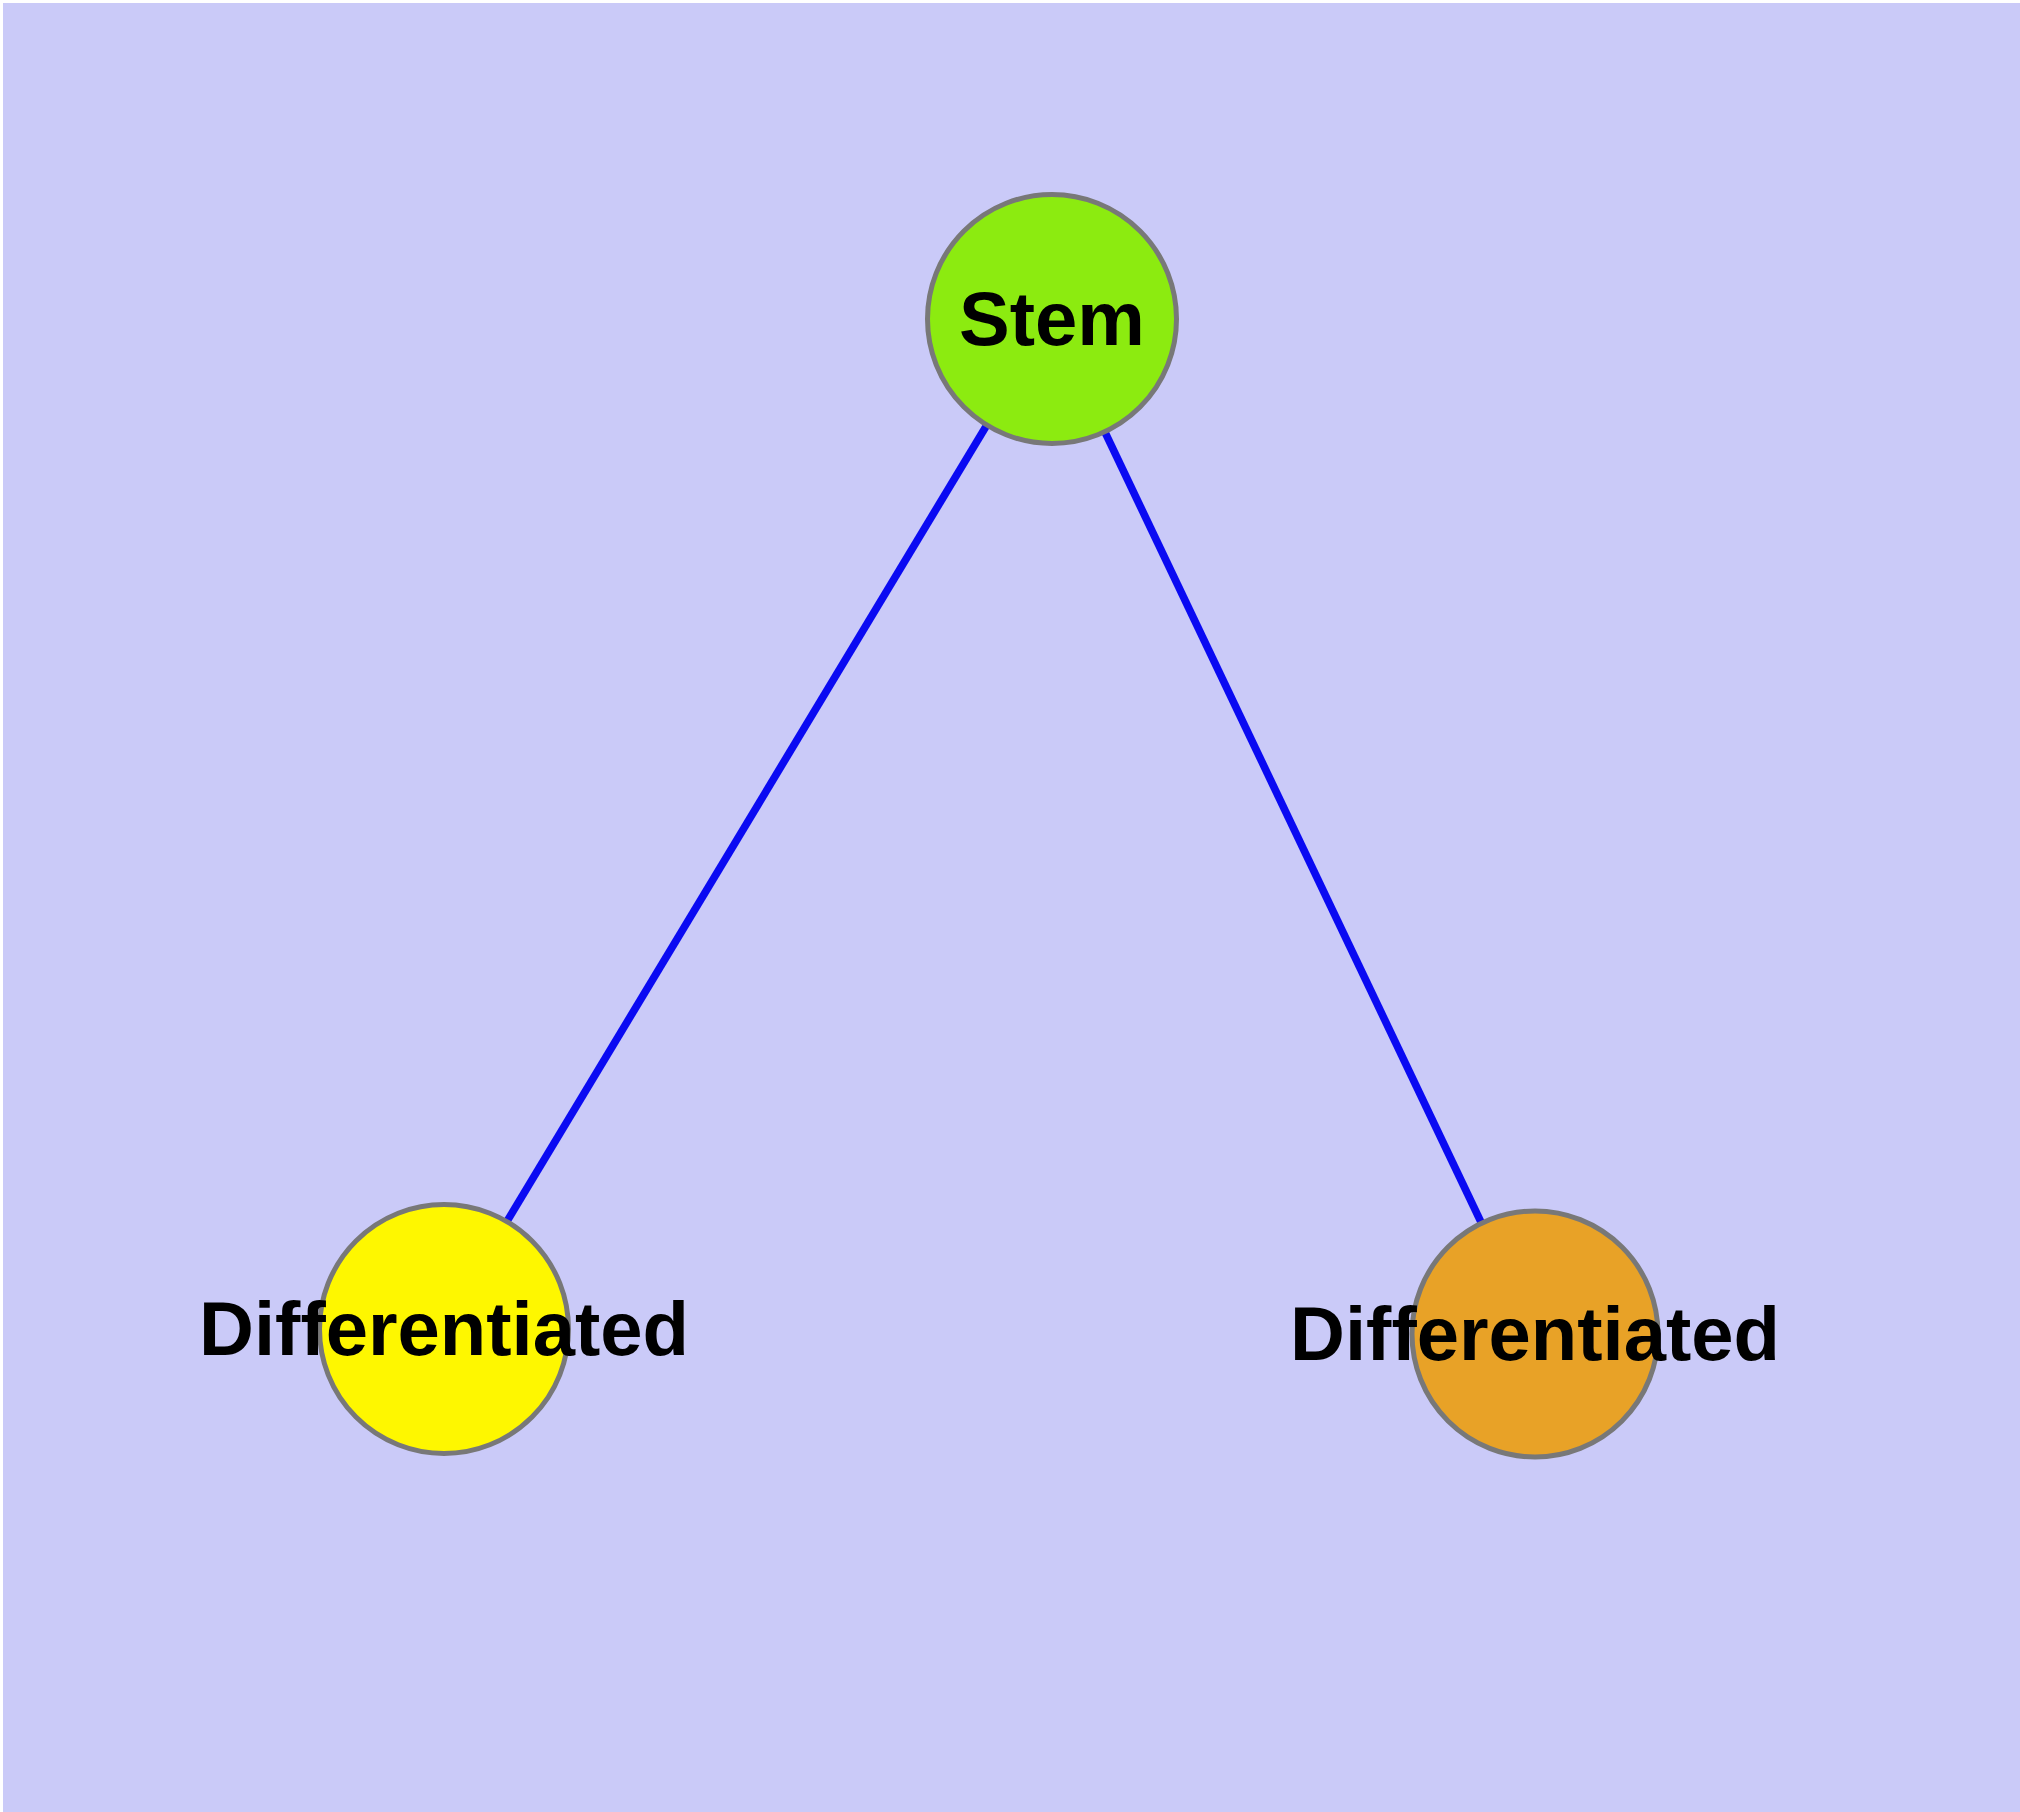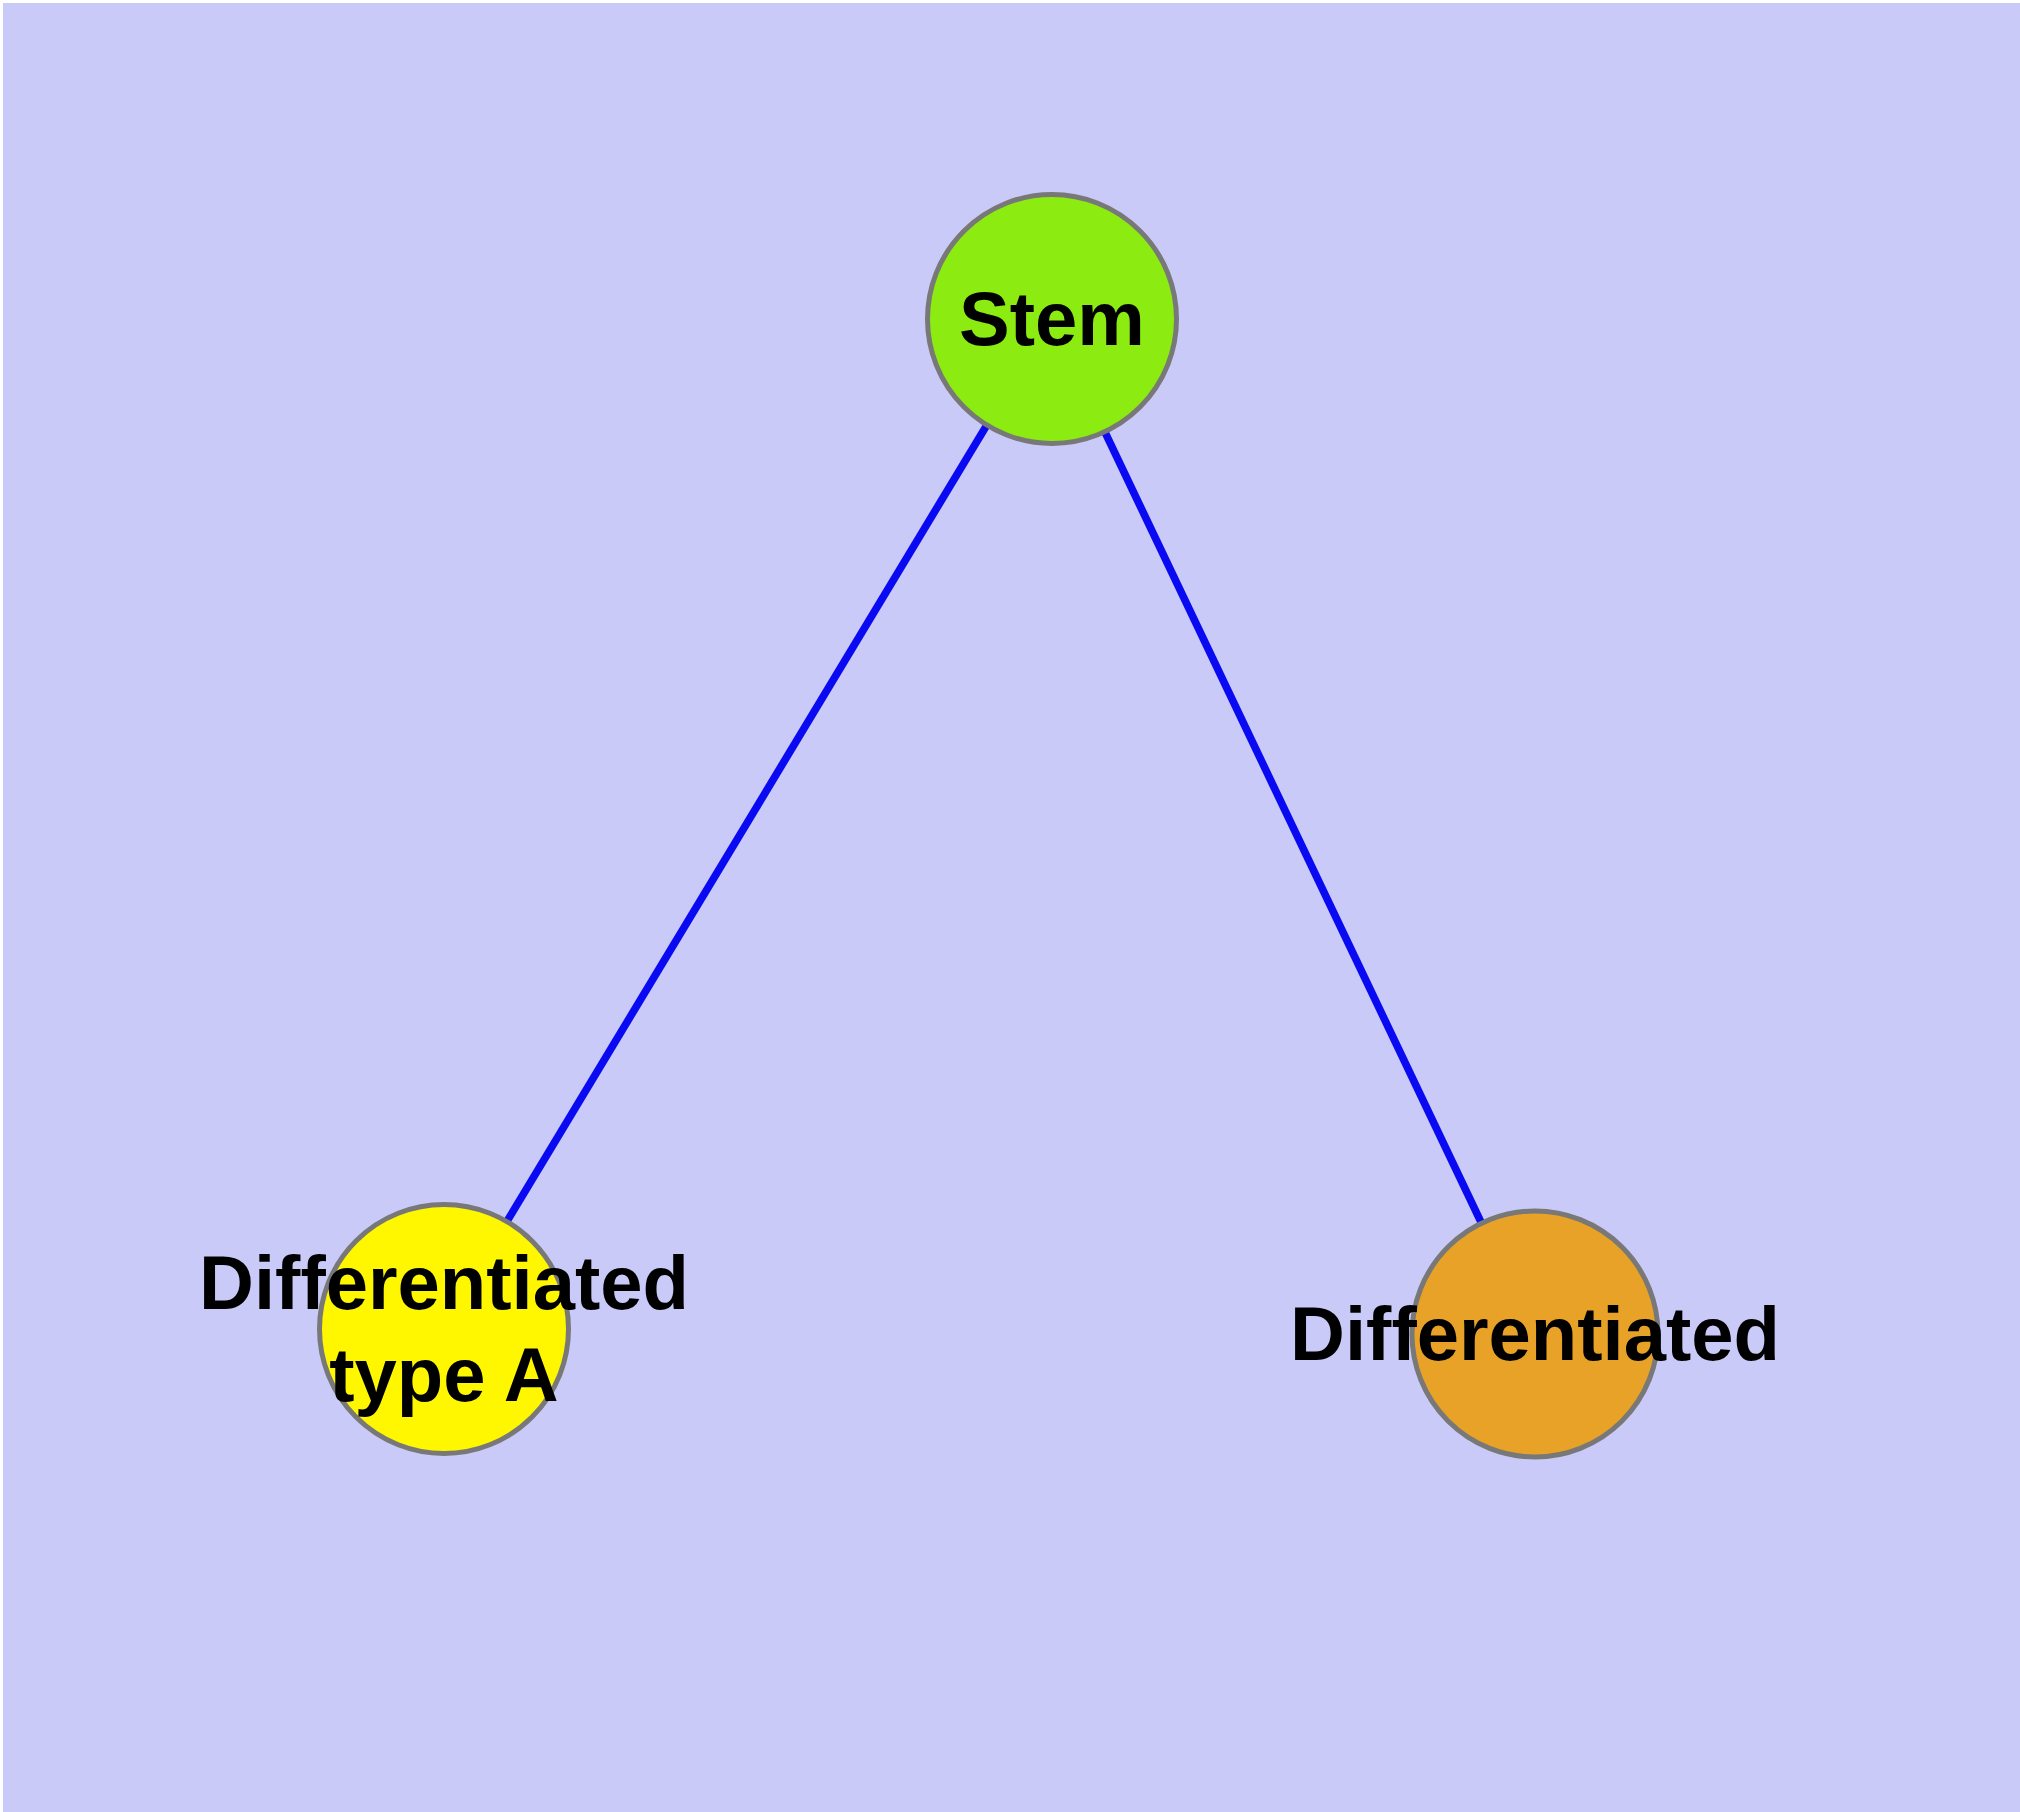--- a/index.html
+++ b/index.html
@@ -49,21 +49,20 @@
     <div class="circle" style="height: 254px; width: 254px; background: rgb(140, 235, 16); border-color: rgb(120, 120, 120); border-width: 5.1px;"></div>
     <div class="label" style="color: rgb(0, 0, 0);">
       <div class="label-line">Stem</div>
     </div>
   </div>
 
   <div class="node" style="left: 441px; top: 1326px;">
     <div class="circle" style="height: 254px; width: 254px; background: rgb(254, 247, 0); border-color: rgb(120, 120, 120); border-width: 5.1px;"></div>
     <div class="label" style="color: rgb(0, 0, 0);">
       <div class="label-line">Differentiated</div>
-      <div class="label-line">type A</div>
     </div>
   </div>
 
   <div class="node" style="left: 1532px; top: 1331px;">
     <div class="circle" style="height: 251px; width: 251px; background: rgb(232, 162, 39); border-color: rgb(120, 120, 120); border-width: 5.1px;"></div>
     <div class="label" style="color: rgb(0, 0, 0);">
       <div class="label-line">Differentiated</div>
     </div>
   </div>
 

